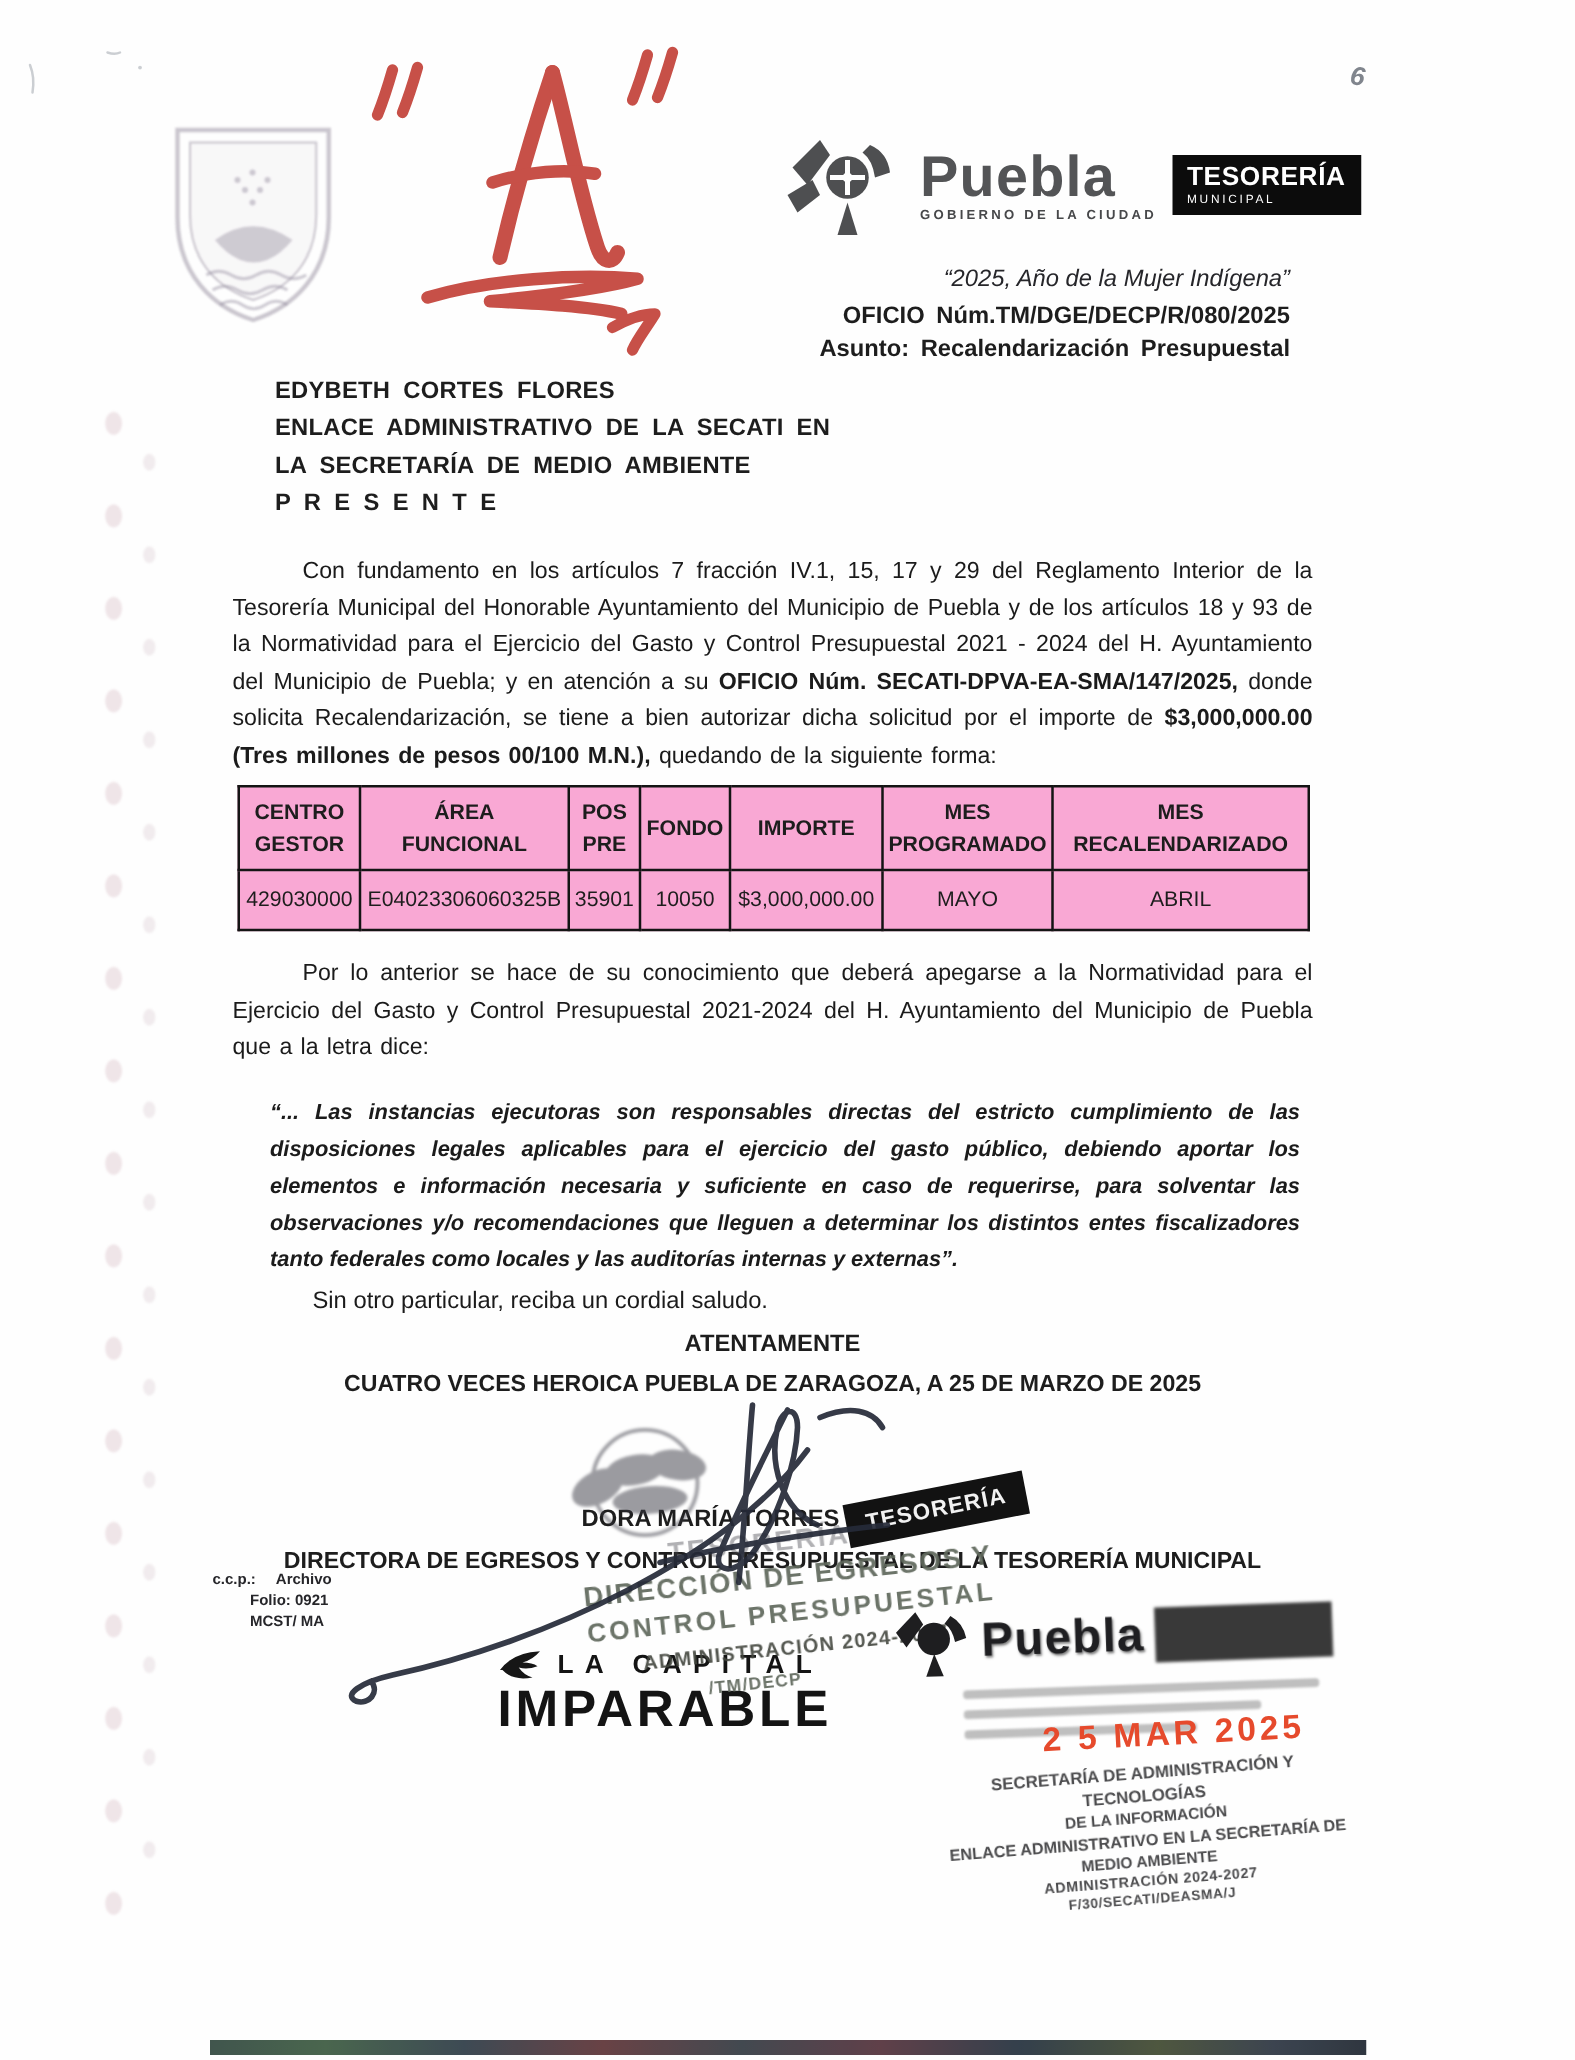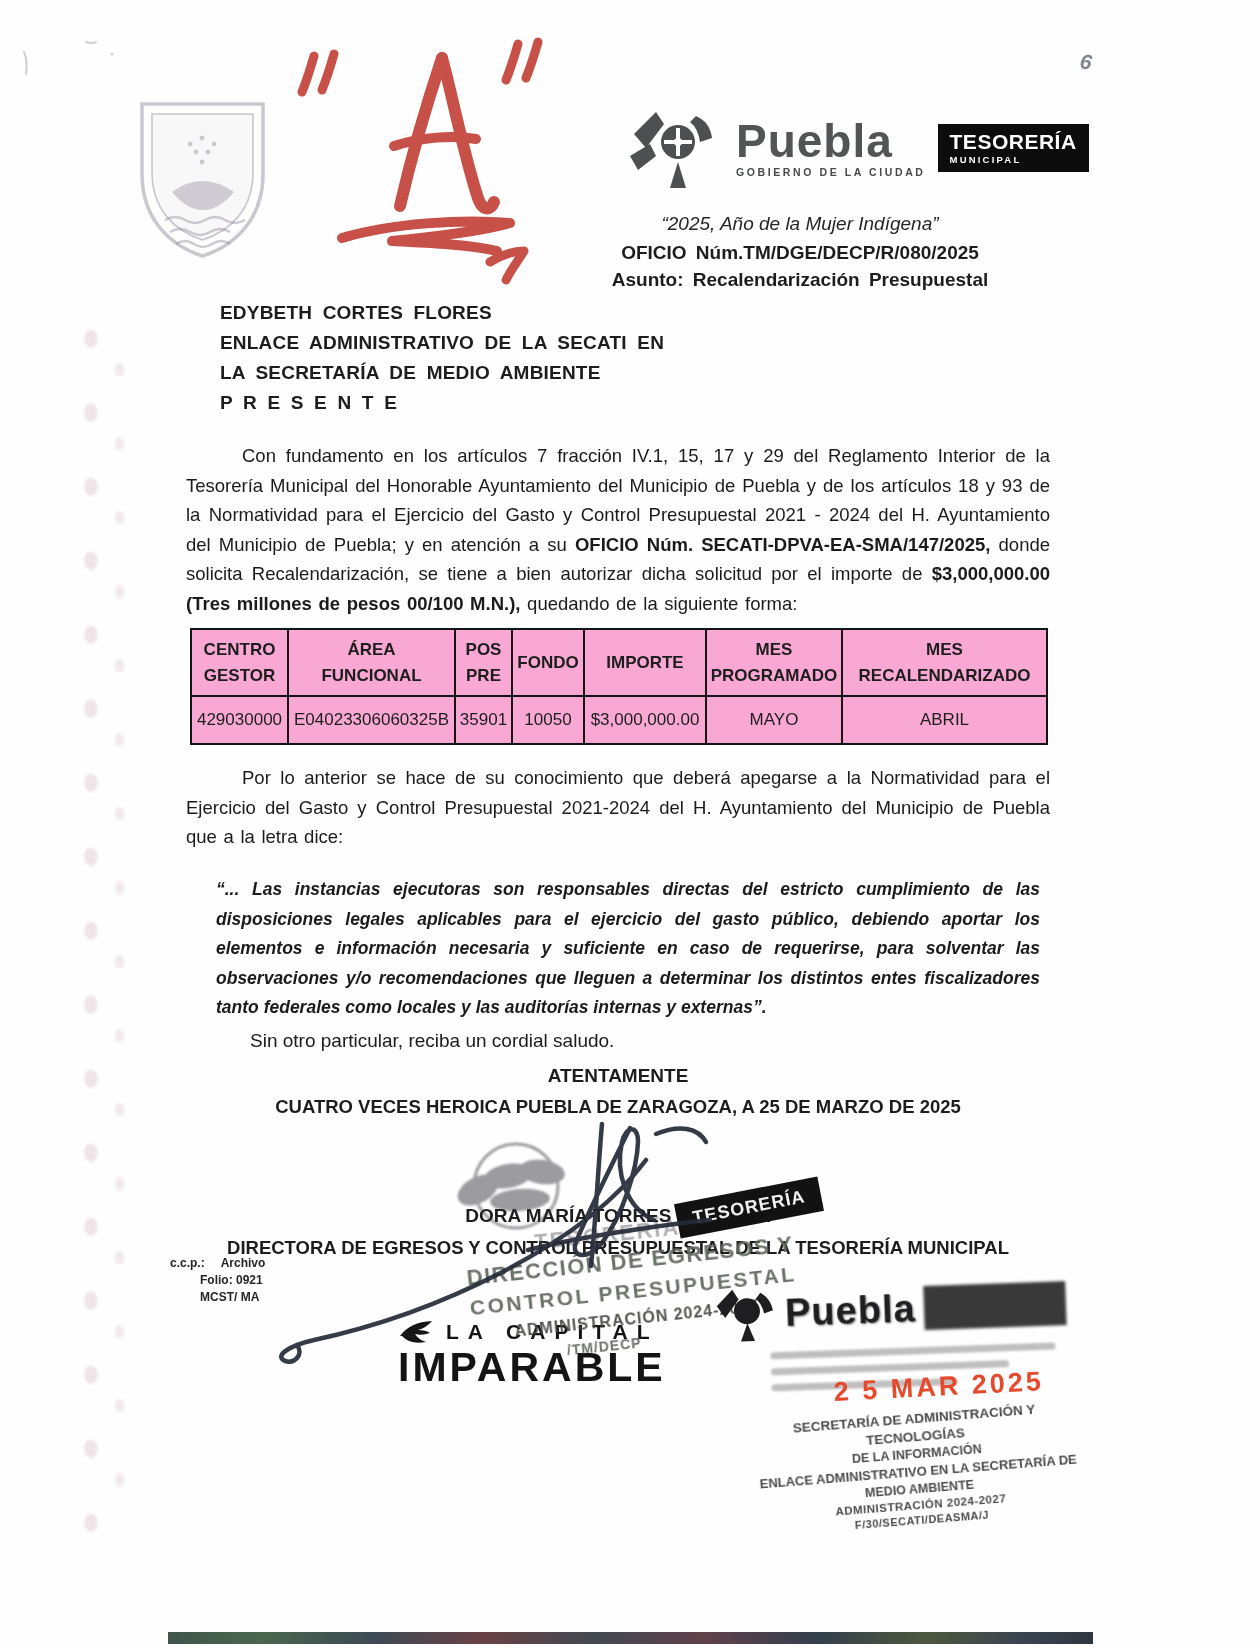--- a/index.html
+++ b/index.html
@@ -17,23 +17,23 @@
 
   #grade{position:absolute;left:282px;top:24px;opacity:.88;filter:blur(0.3px);}
 
   #coat{position:absolute;left:120px;top:92px;opacity:.8;filter:blur(0.7px);}
 
   #logo{position:absolute;left:626px;top:104px;display:flex;align-items:center;gap:10px;}
   #logo-word{font-size:46px;font-weight:700;color:#535456;letter-spacing:1px;line-height:1;}
   #logo-tag{font-size:10.5px;font-weight:700;color:#47484a;letter-spacing:2.6px;margin-top:2px;}
   #logo-badge{background:#0c0c0c;color:#fff;padding:7px 12px;margin-left:2px;}
   #badge-title{font-size:21px;font-weight:700;letter-spacing:.5px;line-height:1.05;}
-  #badge-sub{font-size:9.5px;font-weight:700;letter-spacing:2.2px;}
-
-  #meta{position:absolute;left:556px;top:213px;width:488px;text-align:center;}
+  #badge-sub{font-size:9.5px;font-weight:400;letter-spacing:2.2px;}
+
+  #meta{position:absolute;left:544px;top:213px;width:488px;text-align:right;}
   #meta-legend{font-style:italic;font-size:19px;color:#26262a;}
   #meta-oficio{font-weight:700;font-size:19px;margin-top:7px;word-spacing:4px;}
   #meta-subject{font-weight:700;font-size:19px;margin-top:5px;word-spacing:4px;}
 
   #addr{position:absolute;left:186px;top:298px;font-weight:700;font-size:19px;line-height:30px;word-spacing:5px;letter-spacing:.2px;margin-left:34px;}
 
   .para{position:absolute;left:186px;width:864px;font-size:18.5px;line-height:29.6px;text-align:justify;color:#1b1b1b;word-spacing:1.5px;}
   #p1{top:441px;text-indent:56px;}
   #p2{top:763px;text-indent:56px;}
   #quote{position:absolute;left:216px;top:875px;width:824px;font-size:17.5px;line-height:29.5px;font-weight:700;font-style:italic;text-align:justify;color:#1b1b1b;}

